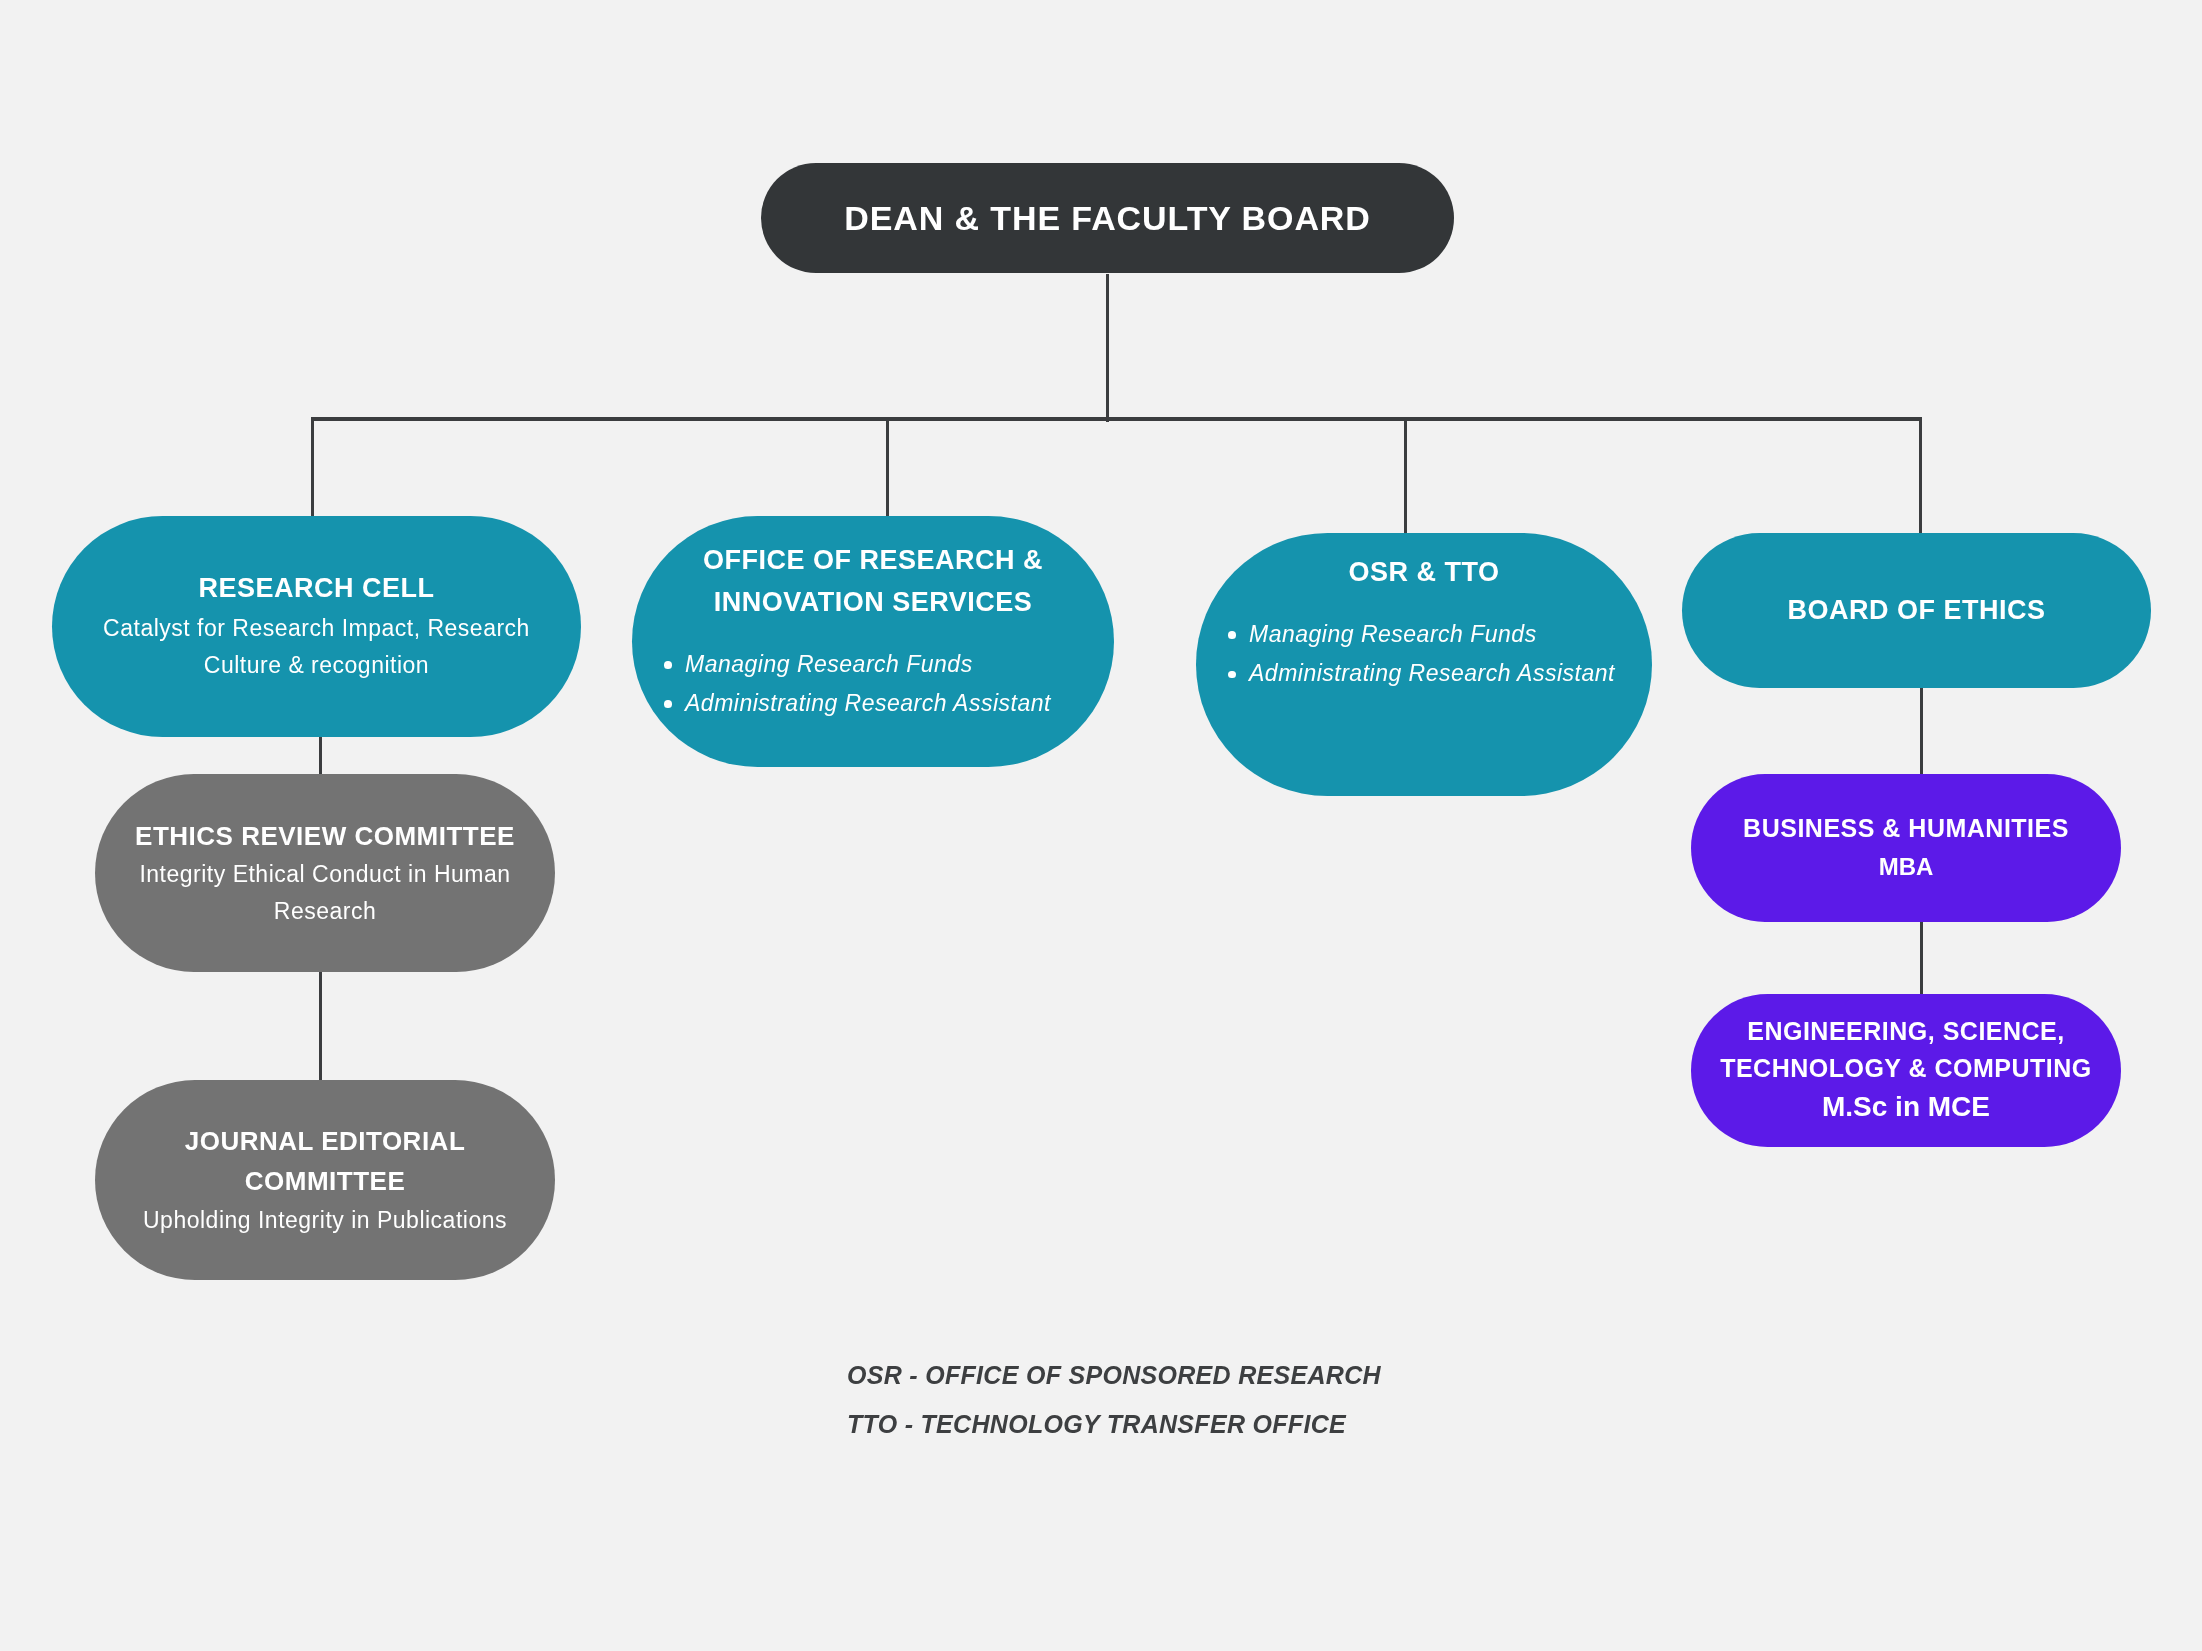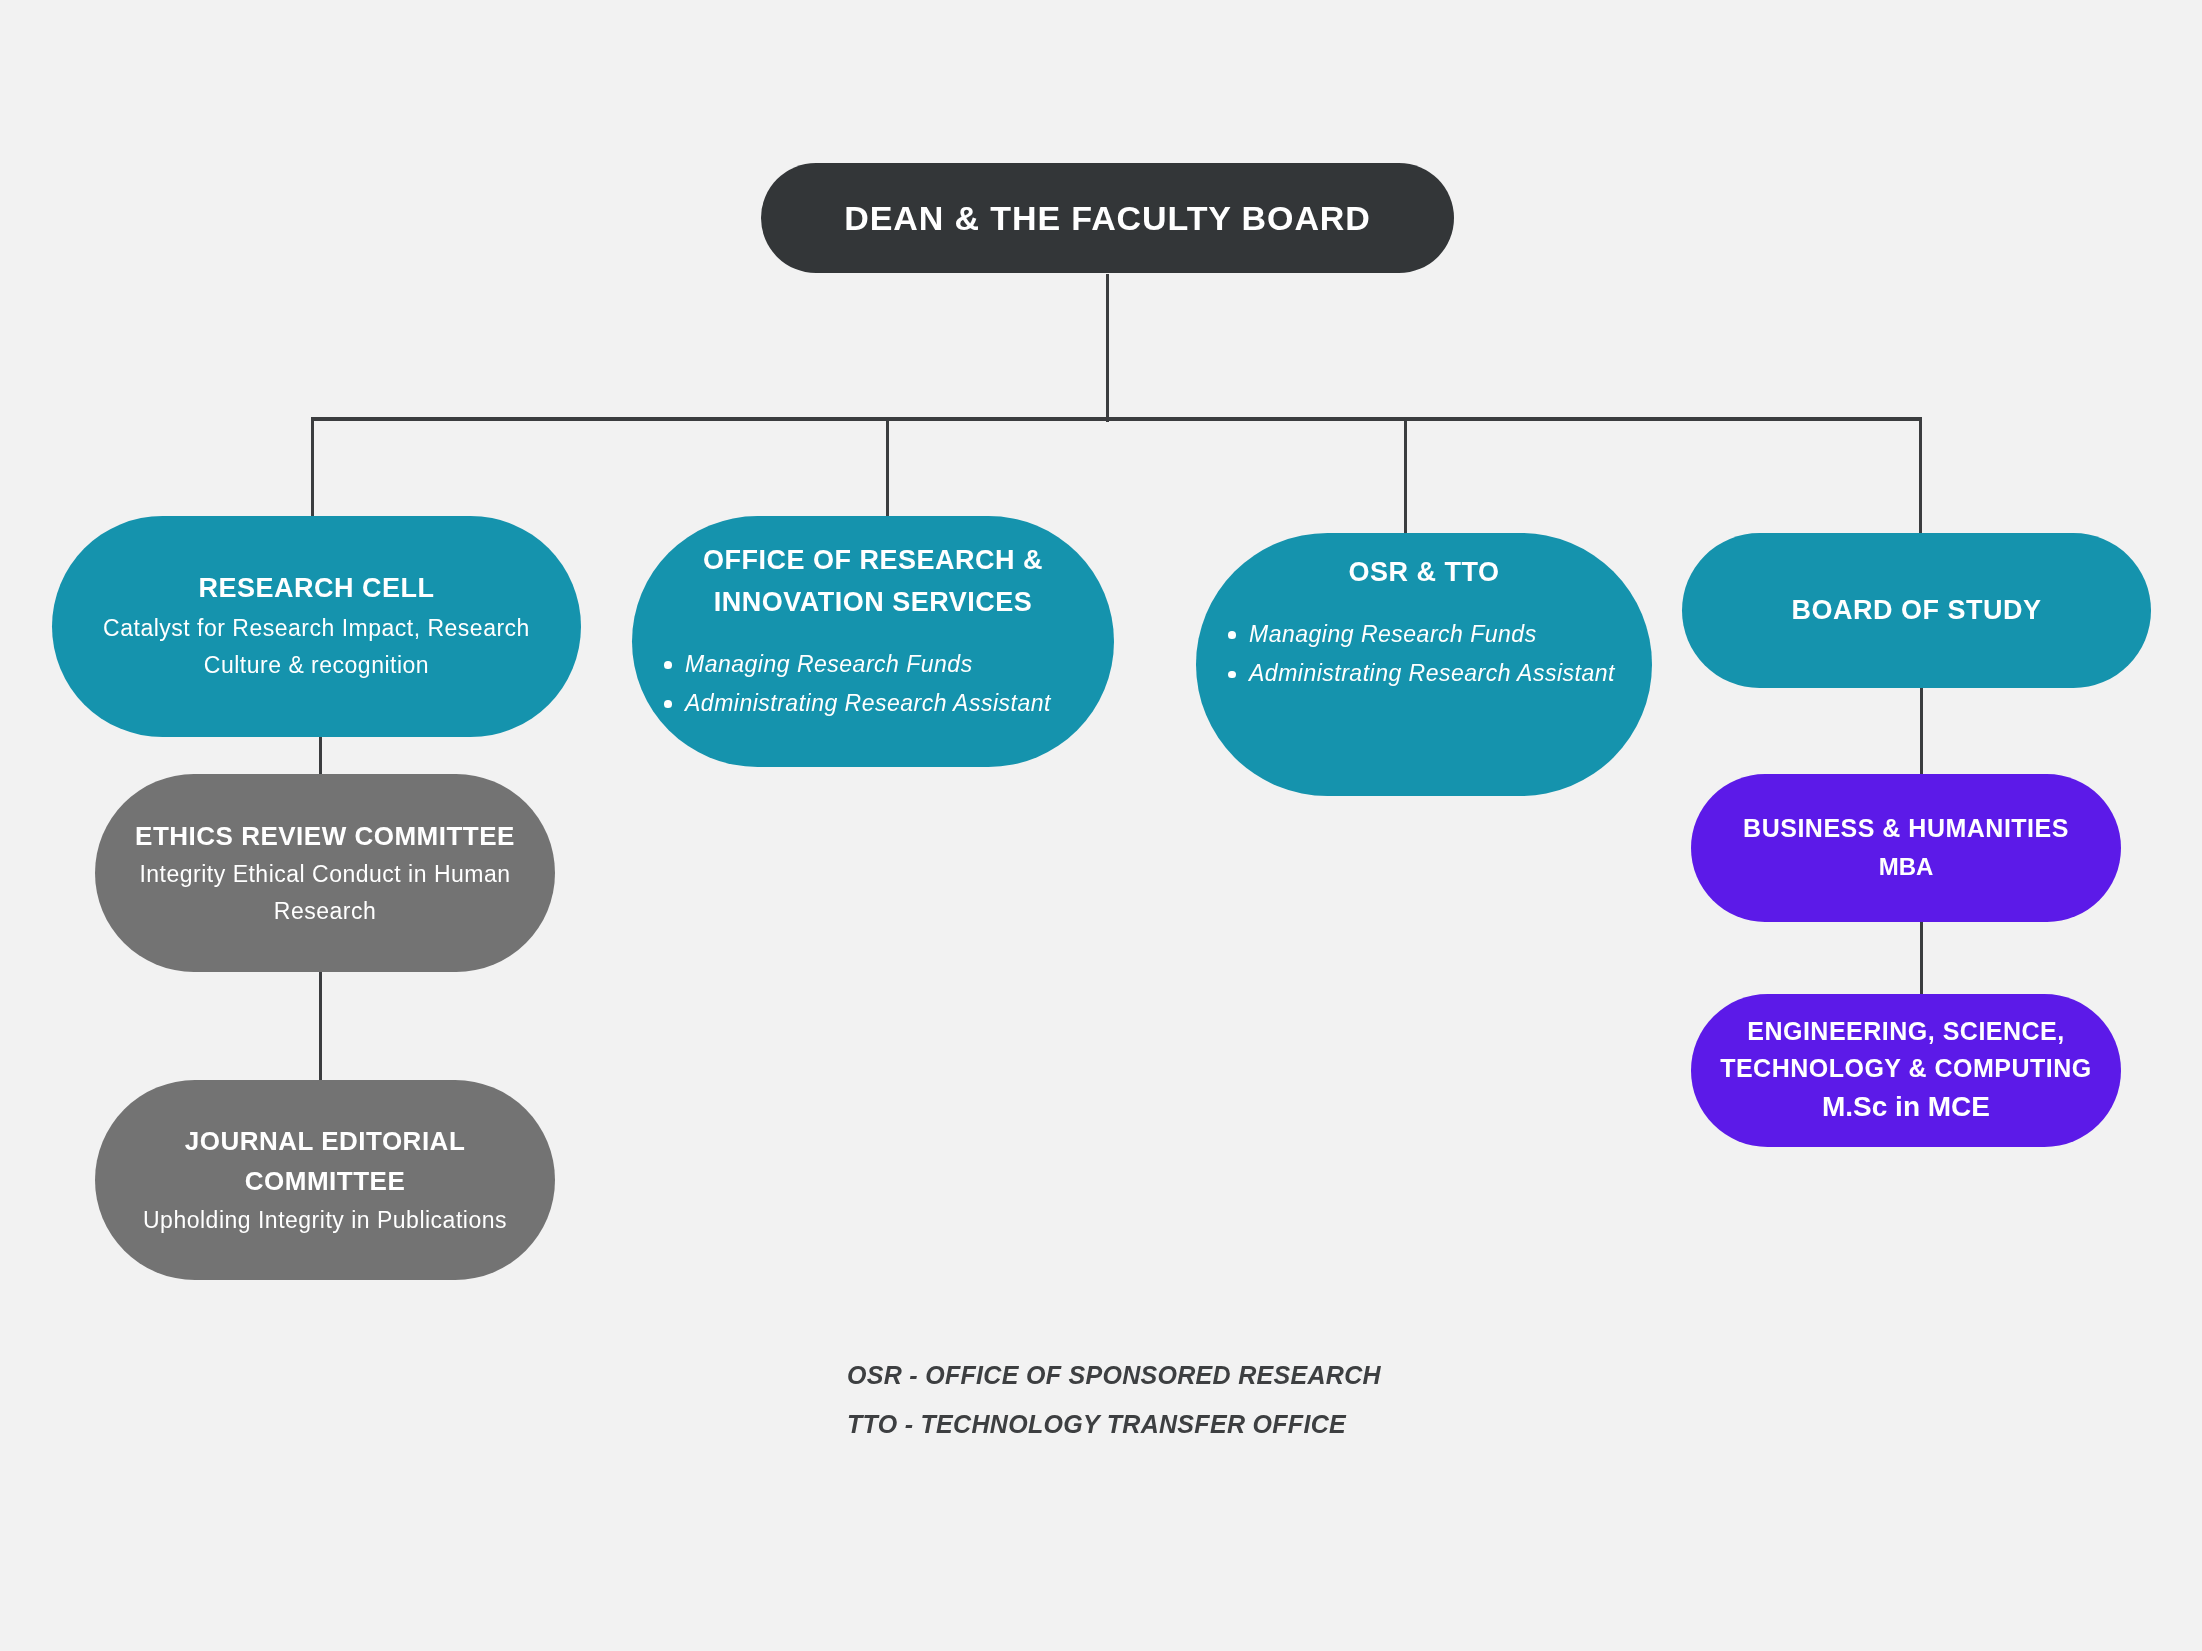--- a/index.html
+++ b/index.html
@@ -228,21 +228,21 @@
 
   <div class="node node-teal" id="node-osr-tto">
     <span class="node-title">OSR &amp; TTO</span>
     <ul class="bullet-list">
       <li>Managing Research Funds</li>
       <li>Administrating Research Assistant</li>
     </ul>
   </div>
 
   <div class="node node-teal" id="node-board-of-study">
-    <span class="node-title">BOARD OF STUDY</span>
+    <span class="node-title">BOARD OF ETHICS</span>
   </div>
 
   <div class="node node-orange" id="node-ethics">
     <span class="node-title">ETHICS REVIEW COMMITTEE</span>
     <span class="node-sub">Integrity Ethical Conduct in Human Research</span>
   </div>
 
   <div class="node node-orange" id="node-journal">
     <span class="node-title">JOURNAL EDITORIAL COMMITTEE</span>
     <span class="node-sub">Upholding Integrity in Publications</span>

